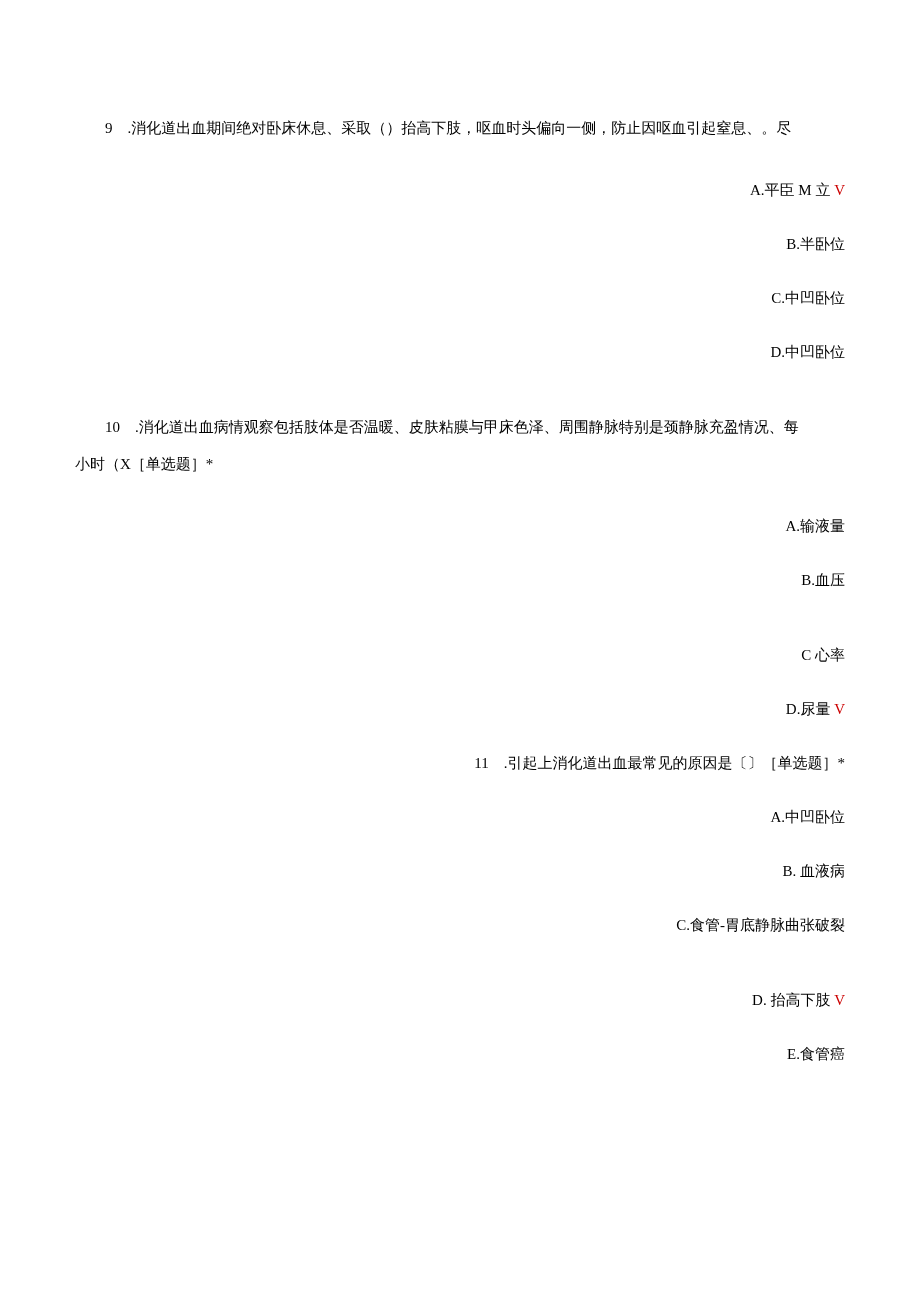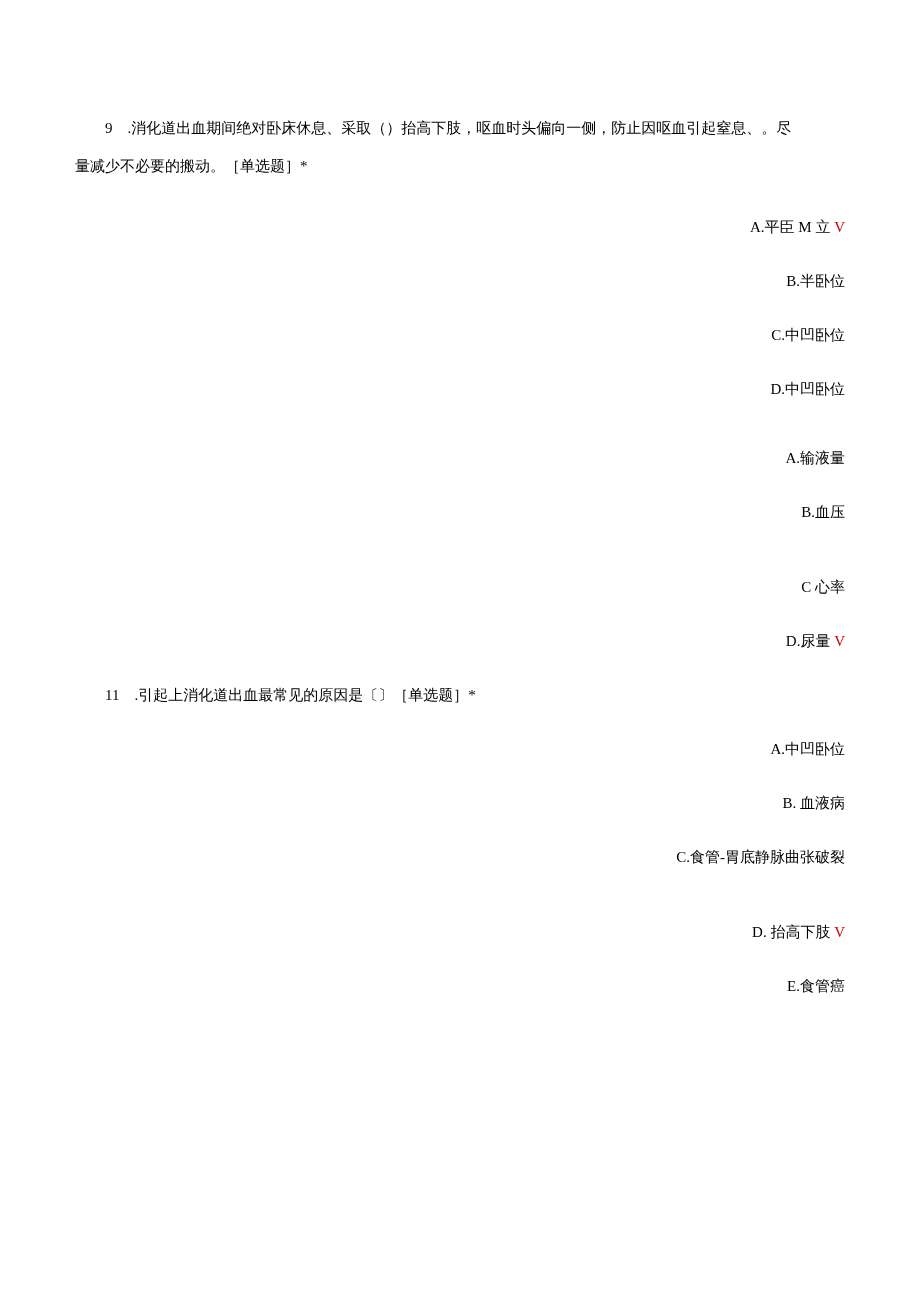--- a/index.html
+++ b/index.html
@@ -29,57 +29,59 @@
       margin-left: 30px;
       margin-bottom: 30px;
       margin-top: 30px;
       text-align: right;
     }
     .red {
       color: #cc0000;
     }
     .indent-text {
       margin-left: 30px;
+      text-align: right;
     }
     .q-first-line {
       display: block;
       text-indent: 30px;
     }
     .q-second-line {
       display: block;
     }
     .extra-gap {
       margin-top: 51px;
     }
   </style>
 </head>
 <body>
 
 <div class="question-text">
   <span class="q-first-line">9　.消化道出血期间绝对卧床休息、采取（）抬高下肢，呕血时头偏向一侧，防止因呕血引起窒息、。尽</span>
-  <span class="q-second-line">量减少不必要的搬动。［单选题］*</span>
 </div>
 
 <div class="option">
   <span>A.平臣 M 立 </span><span class="red">V</span>
 </div>
 
 <div class="option">
   <span>B.半卧位</span>
 </div>
 
 <div class="option">
   <span>C.中凹卧位</span>
 </div>
 
 <div class="option">
   <span>D.中凹卧位</span>
 </div>
 
 <div class="question-text" style="margin-top:45px;">
+  <span class="q-first-line">10　.消化道出血病情观察包括肢体是否温暖、皮肤粘膜与甲床色泽、周围静脉特别是颈静脉充盈情况、每</span>
+  <span class="q-second-line">小时（X［单选题］*</span>
 </div>
 
 <div class="option">
   <span>A.输液量</span>
 </div>
 
 <div class="option">
   <span>B.血压</span>
 </div>
 

